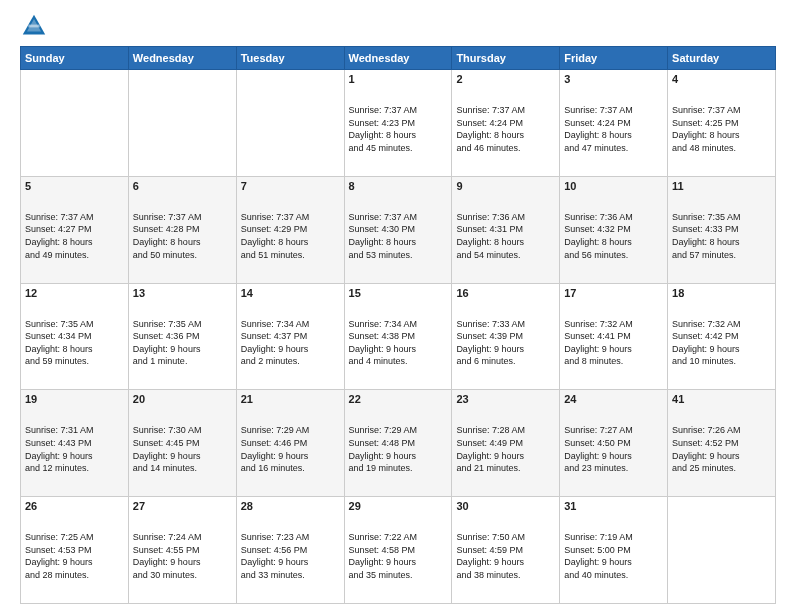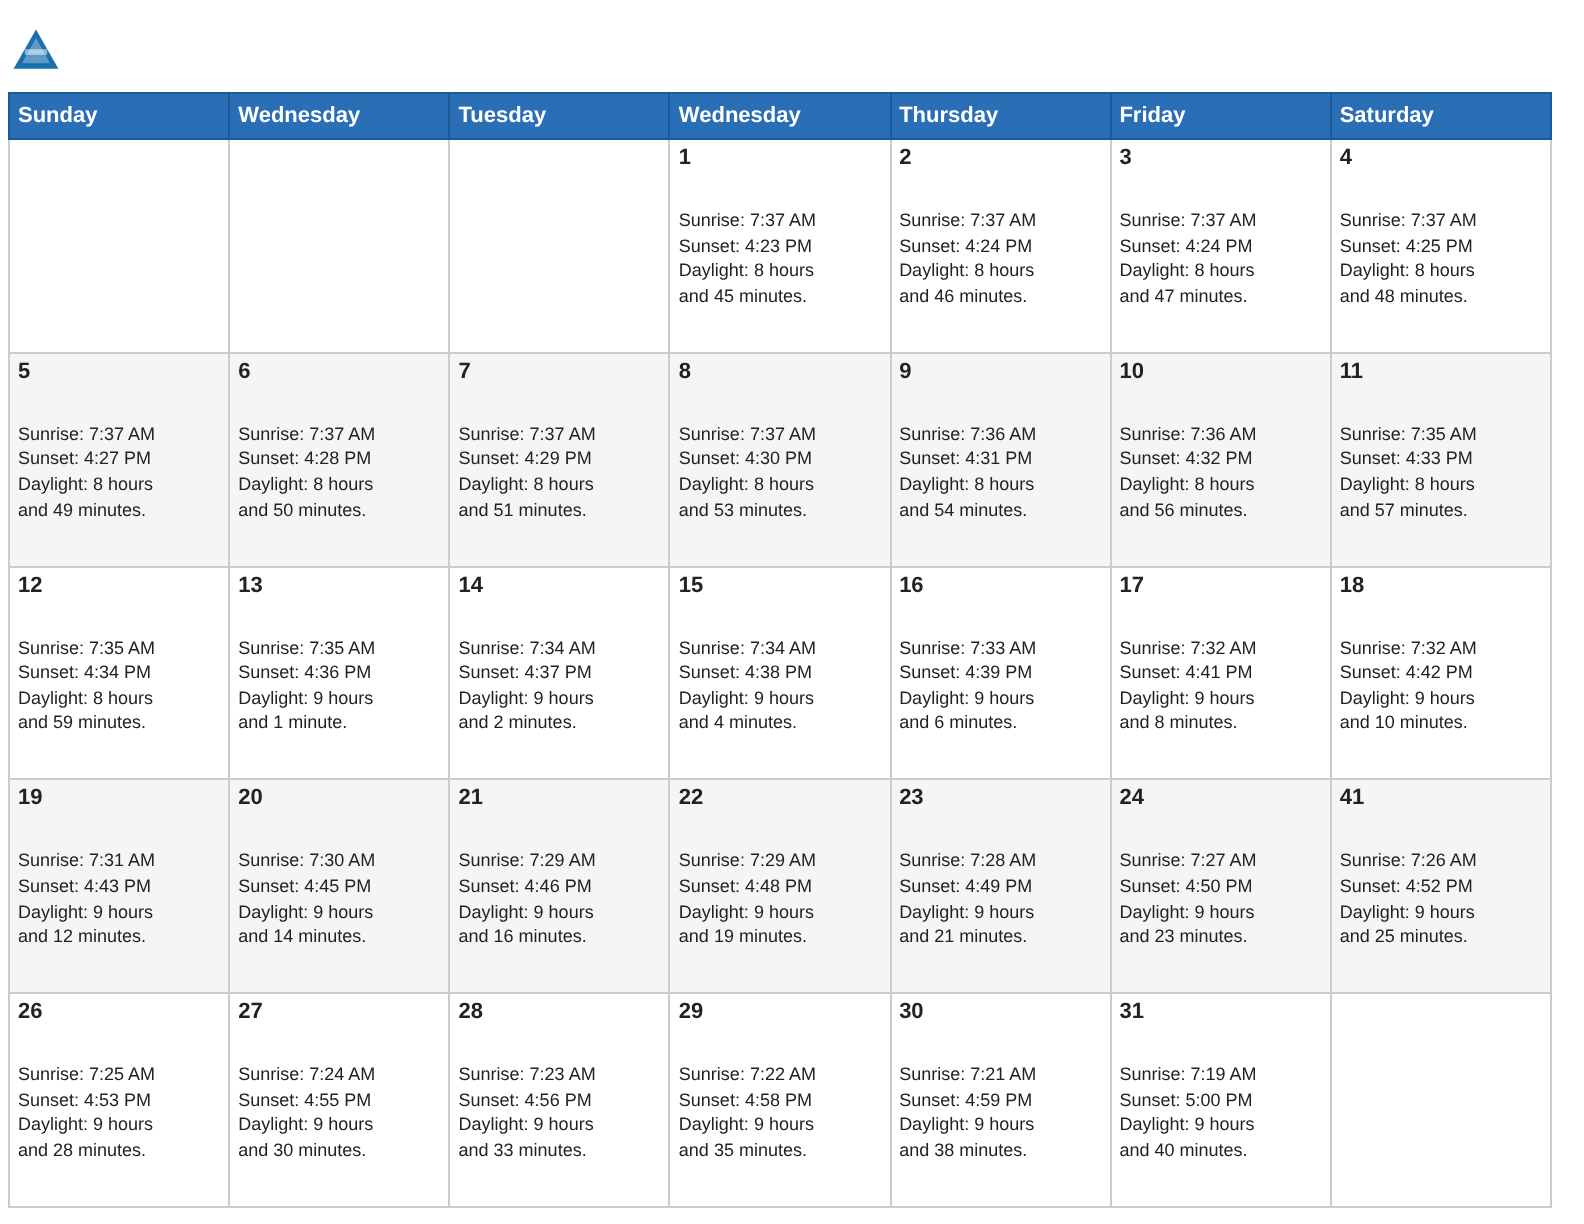--- a/index.html
+++ b/index.html
@@ -6,21 +6,21 @@
     body {
       font-family: Arial, sans-serif;
       background: #fff;
       width: 792px;
       height: 612px;
       overflow: hidden;
     }
     .page {
       width: 792px;
       height: 612px;
-      padding: 12px 16px 8px 4px;
+      padding: 12px 16px 8px 20px;
       display: flex;
       flex-direction: column;
     }
     .header {
       display: flex;
       justify-content: space-between;
       align-items: flex-start;
       margin-bottom: 6px;
     }
     .logo {
@@ -343,21 +343,21 @@
           </td>
           <td>
             <span class="day-number">29</span>
             <div class="day-info" style="white-space: pre-line;">Sunrise: 7:22 AM
 Sunset: 4:58 PM
 Daylight: 9 hours
 and 35 minutes.</div>
           </td>
           <td>
             <span class="day-number">30</span>
-            <div class="day-info" style="white-space: pre-line;">Sunrise: 7:21 AM
+            <div class="day-info" style="white-space: pre-line;">Sunrise: 7:50 AM
 Sunset: 4:59 PM
 Daylight: 9 hours
 and 38 minutes.</div>
           </td>
           <td>
             <span class="day-number">31</span>
             <div class="day-info" style="white-space: pre-line;">Sunrise: 7:19 AM
 Sunset: 5:00 PM
 Daylight: 9 hours
 and 40 minutes.</div>

